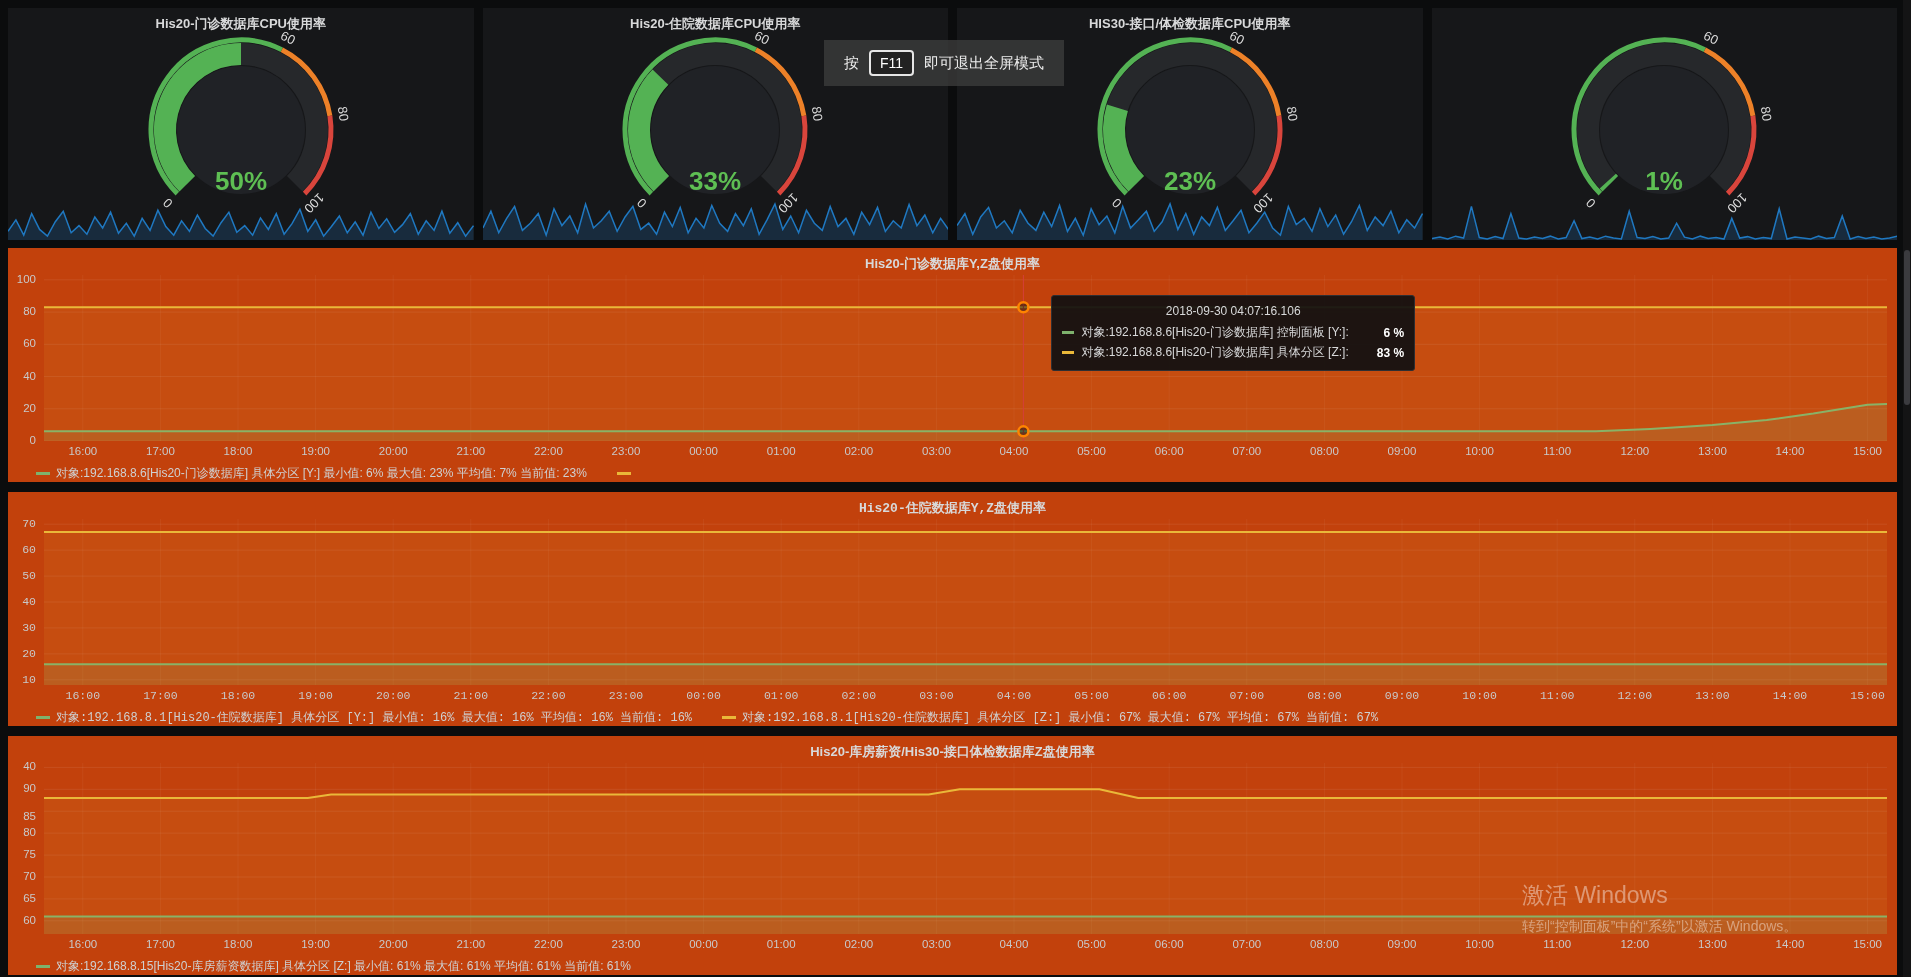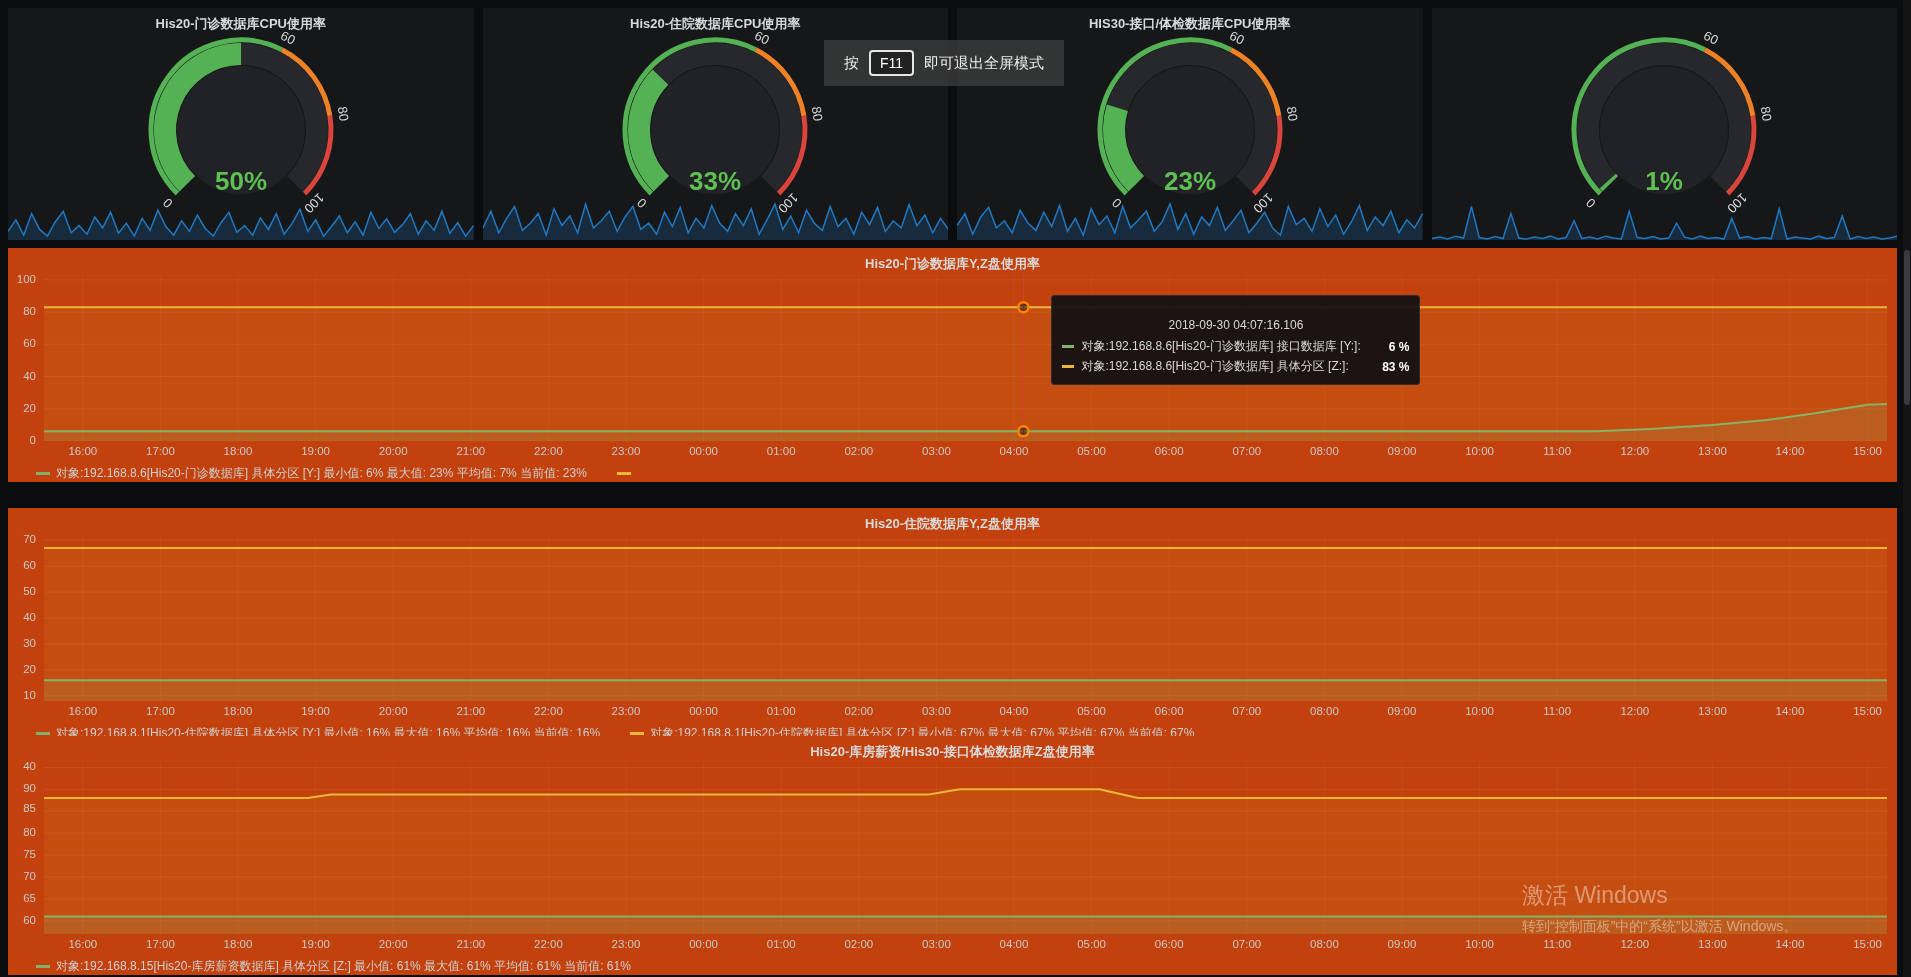--- a/index.html
+++ b/index.html
@@ -12,39 +12,39 @@
   .gauge-panel{flex:1;background:#161719;position:relative;overflow:hidden;}
   .panel-title{
     text-align:center;font-size:13px;font-weight:700;color:#d8d9da;
     padding-top:7px;height:20px;cursor:pointer;white-space:nowrap;overflow:hidden;
   }
   .gauge-wrap{position:absolute;top:24px;left:50%;transform:translateX(-50%);}
   .spark{position:absolute;bottom:0;left:0;width:100%;height:48px;display:block;}
 
   .ts-panel{position:absolute;left:8px;width:1889px;background:#c2410c;overflow:hidden;}
   #tsA{top:248px;height:234px;}
-  #tsB{top:508px;height:234px;}
+  #tsB{top:492px;height:234px;font-family:Liberation Mono, monospace;}
   #tsC{top:736px;height:239px;}
   .ts-body{display:flex;}
   #tsA .ts-body,#tsB .ts-body{height:166px;}
   #tsC .ts-body{height:171px;}
   .yaxis{width:36px;position:relative;flex:0 0 36px;}
   .yaxis span{position:absolute;right:8px;font-size:11.5px;color:#c8c9ca;}
   .plot{flex:1;position:relative;margin-right:10px;}
   .plot svg{position:absolute;left:0;top:0;}
   .xaxis{margin-left:36px;margin-right:10px;position:relative;height:20px;}
   .xaxis span{position:absolute;transform:translateX(-50%);font-size:11.5px;color:#c8c9ca;top:4px;white-space:nowrap;}
   .legend{display:flex;gap:30px;padding-left:28px;align-items:center;height:24px;font-size:12px;color:#cfd0d1;}
   .legend-item{cursor:pointer;white-space:nowrap;}
   .legend .dash{display:inline-block;width:14px;height:3px;margin-right:6px;vertical-align:2px;}
 
   .tooltip{
     position:absolute;z-index:20;top:20px;
     background:rgba(16,16,17,0.93);border:1px solid #2e2e32;border-radius:3px;
-    padding:22px 10px 9px;font-size:12px;color:#d8d9da;white-space:nowrap;
+    padding:8px 10px 9px;font-size:12px;color:#d8d9da;white-space:nowrap;
   }
   .tooltip-time{text-align:center;margin-bottom:6px;}
   .tt-row{display:flex;align-items:center;margin-top:3px;}
   .tt-row .dash{display:inline-block;width:12px;height:3px;margin-right:7px;}
   .tt-val{margin-left:28px;flex:1;text-align:right;font-weight:700;color:#ffffff;}
 
   .toast{
     position:absolute;left:824px;top:40px;height:46px;z-index:30;
     display:flex;align-items:center;padding:0 20px;
     background:rgba(60,60,60,0.78);color:#ececec;font-size:15px;
@@ -200,21 +200,21 @@
           <polygon points="0.0,166 0.0,32.2 1843.0,32.2 1843.0,166" fill="rgba(234,184,57,0.10)"></polygon>
           <polyline points="0.0,32.2 1843.0,32.2" fill="none" stroke="#EAB839" stroke-width="2" stroke-linejoin="round"></polyline>
           <line x1="979.3896" y1="0" x2="979.3896" y2="166" stroke="#D43F3A" stroke-width="1"></line>
           <circle cx="979.3896" cy="156.33009708737865" r="5" fill="rgba(20,20,20,0.5)" stroke="#FF8400" stroke-width="2.5"></circle>
           <circle cx="979.3896" cy="32.23300970873788" r="5" fill="rgba(20,20,20,0.5)" stroke="#FF8400" stroke-width="2.5"></circle>
         </svg>
       <div class="tooltip" style="left: 1007.39px;">
         <div class="tooltip-time">2018-09-30 04:07:16.106</div>
         <div class="tt-row">
           <span class="dash" style="background: rgb(126, 178, 109);"></span>
-          <span>对象:192.168.8.6[His20-门诊数据库] 接口数据库 [Y:]:</span>
+          <span>对象:192.168.8.6[His20-门诊数据库] 控制面板 [Y:]:</span>
           <span class="tt-val">6 %</span>
         </div>
         <div class="tt-row">
           <span class="dash" style="background: rgb(234, 184, 57);"></span>
           <span>对象:192.168.8.6[His20-门诊数据库] 具体分区 [Z:]:</span>
           <span class="tt-val">83 %</span>
         </div>
       </div>
     </div>
   </div>
@@ -336,21 +336,21 @@
 
 <div class="ts-panel" id="tsC">
   <div class="panel-title">His20-库房薪资/His30-接口体检数据库Z盘使用率</div>
   <div class="ts-body">
     <div class="yaxis">
         <span style="top: 150.846px;">60</span>
         <span style="top: 128.923px;">65</span>
         <span style="top: 107px;">70</span>
         <span style="top: 85.0769px;">75</span>
         <span style="top: 63.1538px;">80</span>
-        <span style="top: 39px;">85</span>
+        <span style="top: 47px;">85</span>
         <span style="top: 19.3077px;">90</span>
         <span style="top: -2.61538px;">40</span>
       </div>
     <div class="plot">
         <svg width="1843" height="171">
           <line x1="38.8" y1="0" x2="38.8" y2="171" stroke="rgba(255,255,255,0.05)"></line>
           <line x1="116.4" y1="0" x2="116.4" y2="171" stroke="rgba(255,255,255,0.05)"></line>
           <line x1="194" y1="0" x2="194" y2="171" stroke="rgba(255,255,255,0.05)"></line>
           <line x1="271.59999999999997" y1="0" x2="271.59999999999997" y2="171" stroke="rgba(255,255,255,0.05)"></line>
           <line x1="349.2" y1="0" x2="349.2" y2="171" stroke="rgba(255,255,255,0.05)"></line>

